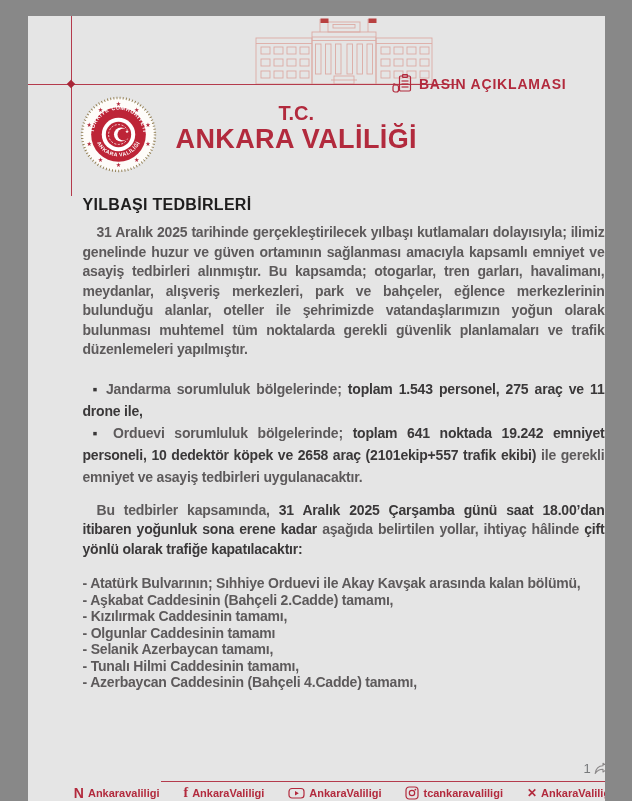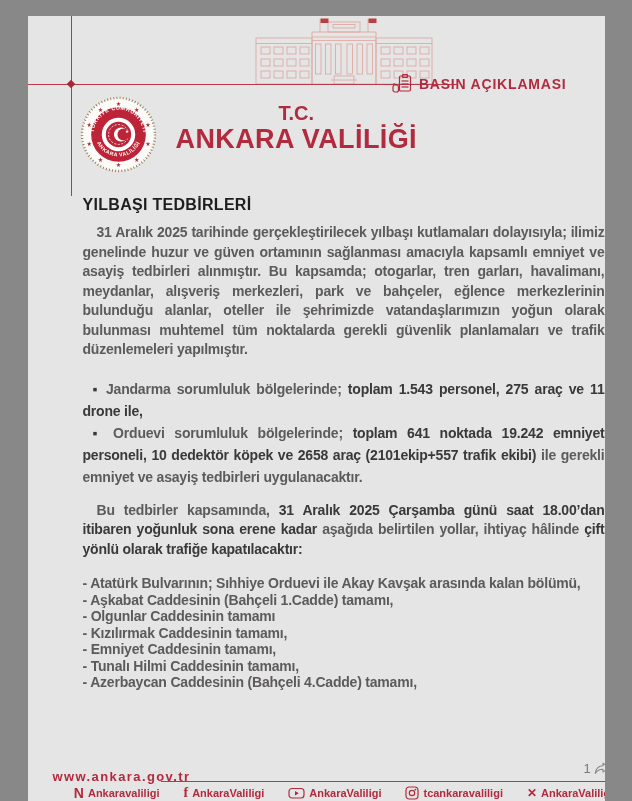--- a/index.html
+++ b/index.html
@@ -181,37 +181,36 @@
       <span class="dk">toplam 641 noktada 19.242 emniyet personeli, 10 dedektör köpek ve 2658 araç (2101ekip+557 trafik ekibi)</span>
       <span>ile gerekli emniyet ve asayiş tedbirleri uygulanacaktır.</span></p>
 
     <p class="txt p3"><span>Bu tedbirler kapsamında,</span>
       <span class="dk">31 Aralık 2025 Çarşamba günü saat 18.00’dan itibaren yoğunluk sona erene kadar</span>
       <span>aşağıda belirtilen yollar, ihtiyaç hâlinde</span>
       <span class="dk">çift yönlü olarak trafiğe kapatılacaktır:</span></p>
 
     <div class="roads">
       <p class="txt">- Atatürk Bulvarının; Sıhhiye Orduevi ile Akay Kavşak arasında kalan bölümü,</p>
-      <p class="txt">- Aşkabat Caddesinin (Bahçeli 1.Cadde) tamamı,</p>
+      <p class="txt">- Aşkabat Caddesinin (Bahçeli 2.Cadde) tamamı,</p>
+      <p class="txt">- Kızılırmak Caddesinin tamamı,</p>
       <p class="txt">- Olgunlar Caddesinin tamamı</p>
-      <p class="txt">- Kızılırmak Caddesinin tamamı,</p>
-      <p class="txt">- Emniyet Caddesinin tamamı,</p>
+      <p class="txt">- Selanik Azerbaycan tamamı,</p>
       <p class="txt">- Tunalı Hilmi Caddesinin tamamı,</p>
       <p class="txt">- Azerbaycan Caddesinin (Bahçeli 4.Cadde) tamamı,</p>
     </div>
   </div>
 
   <div class="pagenum">
     <span>1</span>
     <svg width="17" height="13" viewBox="0 0 17 13">
       <path d="M9,1.2 L15.5,5.6 L9,10 L9,7.3 C5.2,7.3 3,8.8 1.2,11.5 C1.8,6.6 4.8,3.8 9,3.7 Z" fill="none" stroke="#8b8889" stroke-width="1.1" stroke-linejoin="round"></path>
     </svg>
   </div>
 
-  <div class="website">www.ankara.gov.tr</div>
 
   <div class="social">
     <div class="social-item">
       <span class="nicon">N</span>
       <span>Ankaravaliligi</span>
     </div>
     <div class="social-item">
       <span class="ficon">f</span>
       <span>AnkaraValiligi</span>
     </div>

